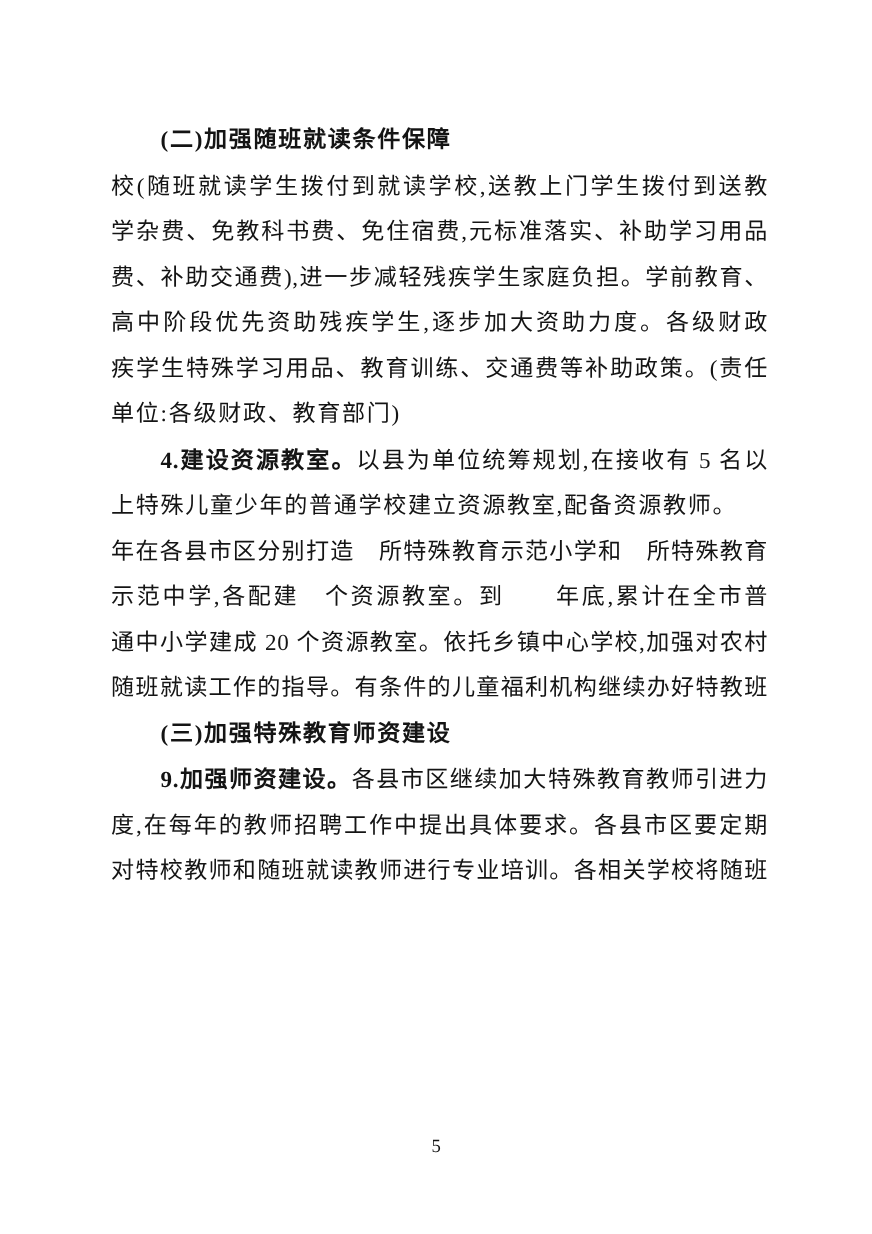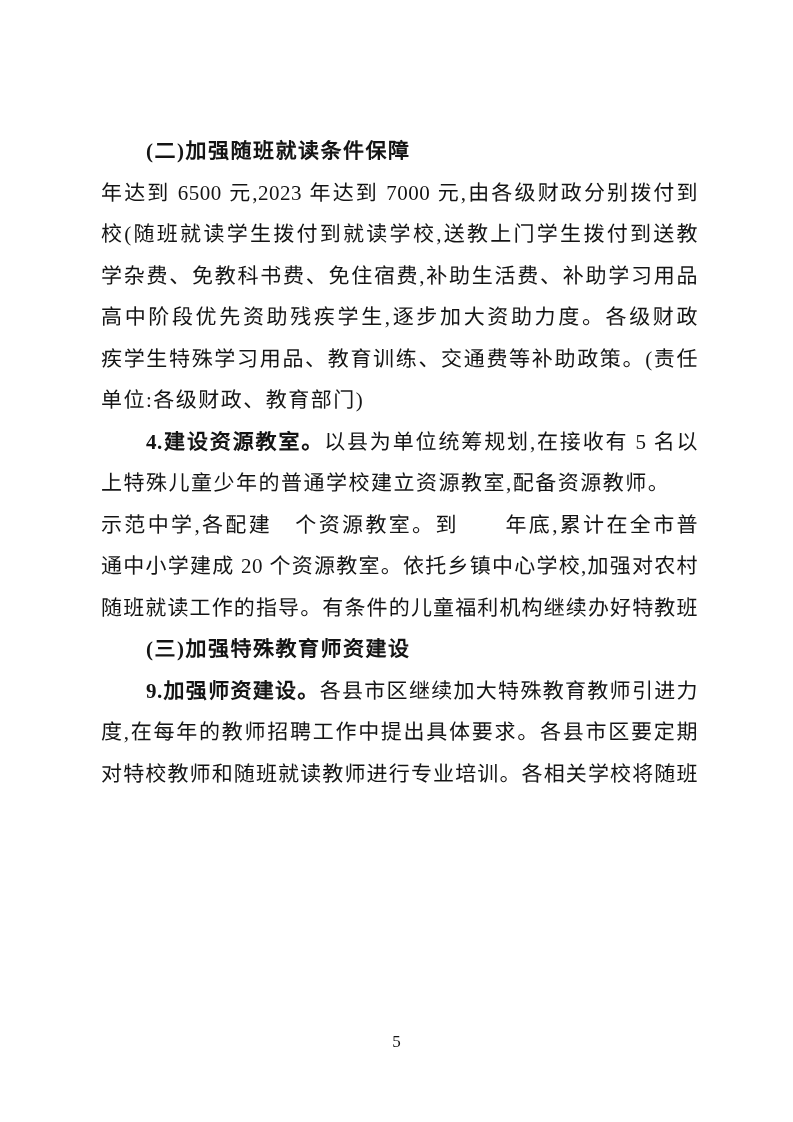--- a/index.html
+++ b/index.html
@@ -18,21 +18,20 @@
   .page {
     position: absolute;
     inset: 0;
     background: #ffffff;
   }
   .doc-body {
     position: absolute;
     left: 101px;
     top: 107px;
     width: 597px;
-    margin-top: 24px;
   }
   .line {
     font-size: 21px;
     line-height: 41.5px;
     height: 41.5px;
     white-space: nowrap;
     overflow: hidden;
     text-align: justify;
     text-align-last: justify;
     -moz-text-align-last: justify;
@@ -62,28 +61,29 @@
     line-height: 24px;
     color: #141414;
   }
 </style>
 </head>
 <body>
 
 <div class="page">
   <div class="doc-body">
       <div class="line indent no-fill"><span class="bold">(二)加强随班就读条件保障</span></div>
-      <div class="line"><span class="regular">年达到 6500 元,2023 年达到 7000 元,由各级财政分别拨付到</span></div>
       <div class="line"><span class="regular">校(随班就读学生拨付到就读学校,送教上门学生拨付到送教</span></div>
-      <div class="line"><span class="regular">学杂费、免教科书费、免住宿费,补助生活费、补助学习用品</span></div>
+      <div class="line"><span class="regular">学杂费、免教科书费、免住宿费,元标准落实、补助学习用品</span></div>
+      <div class="line"><span class="regular">费、补助交通费),进一步减轻残疾学生家庭负担。学前教育、</span></div>
       <div class="line"><span class="regular">高中阶段优先资助残疾学生,逐步加大资助力度。各级财政</span></div>
       <div class="line"><span class="regular">疾学生特殊学习用品、教育训练、交通费等补助政策。(责任</span></div>
       <div class="line no-fill"><span class="regular">单位:各级财政、教育部门)</span></div>
       <div class="line indent"><span class="bold">4.建设资源教室。</span><span class="regular">以县为单位统筹规划,在接收有 5 名以</span></div>
       <div class="line no-fill"><span class="regular">上特殊儿童少年的普通学校建立资源教室,配备资源教师。</span></div>
+      <div class="line"><span class="regular">年在各县市区分别打造　所特殊教育示范小学和　所特殊教育</span></div>
       <div class="line"><span class="regular">示范中学,各配建　个资源教室。到　　年底,累计在全市普</span></div>
       <div class="line"><span class="regular">通中小学建成 20 个资源教室。依托乡镇中心学校,加强对农村</span></div>
       <div class="line"><span class="regular">随班就读工作的指导。有条件的儿童福利机构继续办好特教班</span></div>
       <div class="line indent no-fill"><span class="bold">(三)加强特殊教育师资建设</span></div>
       <div class="line indent"><span class="bold">9.加强师资建设。</span><span class="regular">各县市区继续加大特殊教育教师引进力</span></div>
       <div class="line"><span class="regular">度,在每年的教师招聘工作中提出具体要求。各县市区要定期</span></div>
       <div class="line"><span class="regular">对特校教师和随班就读教师进行专业培训。各相关学校将随班</span></div>
     </div>
   <div class="footer">
     <span class="page-number">5</span>

